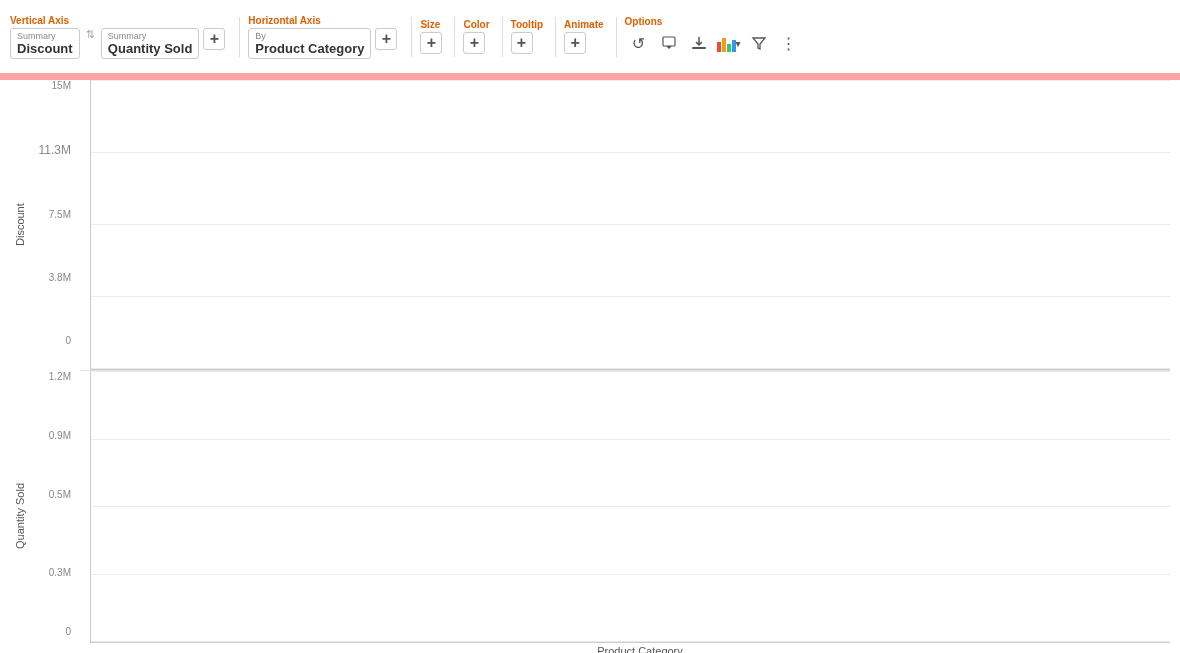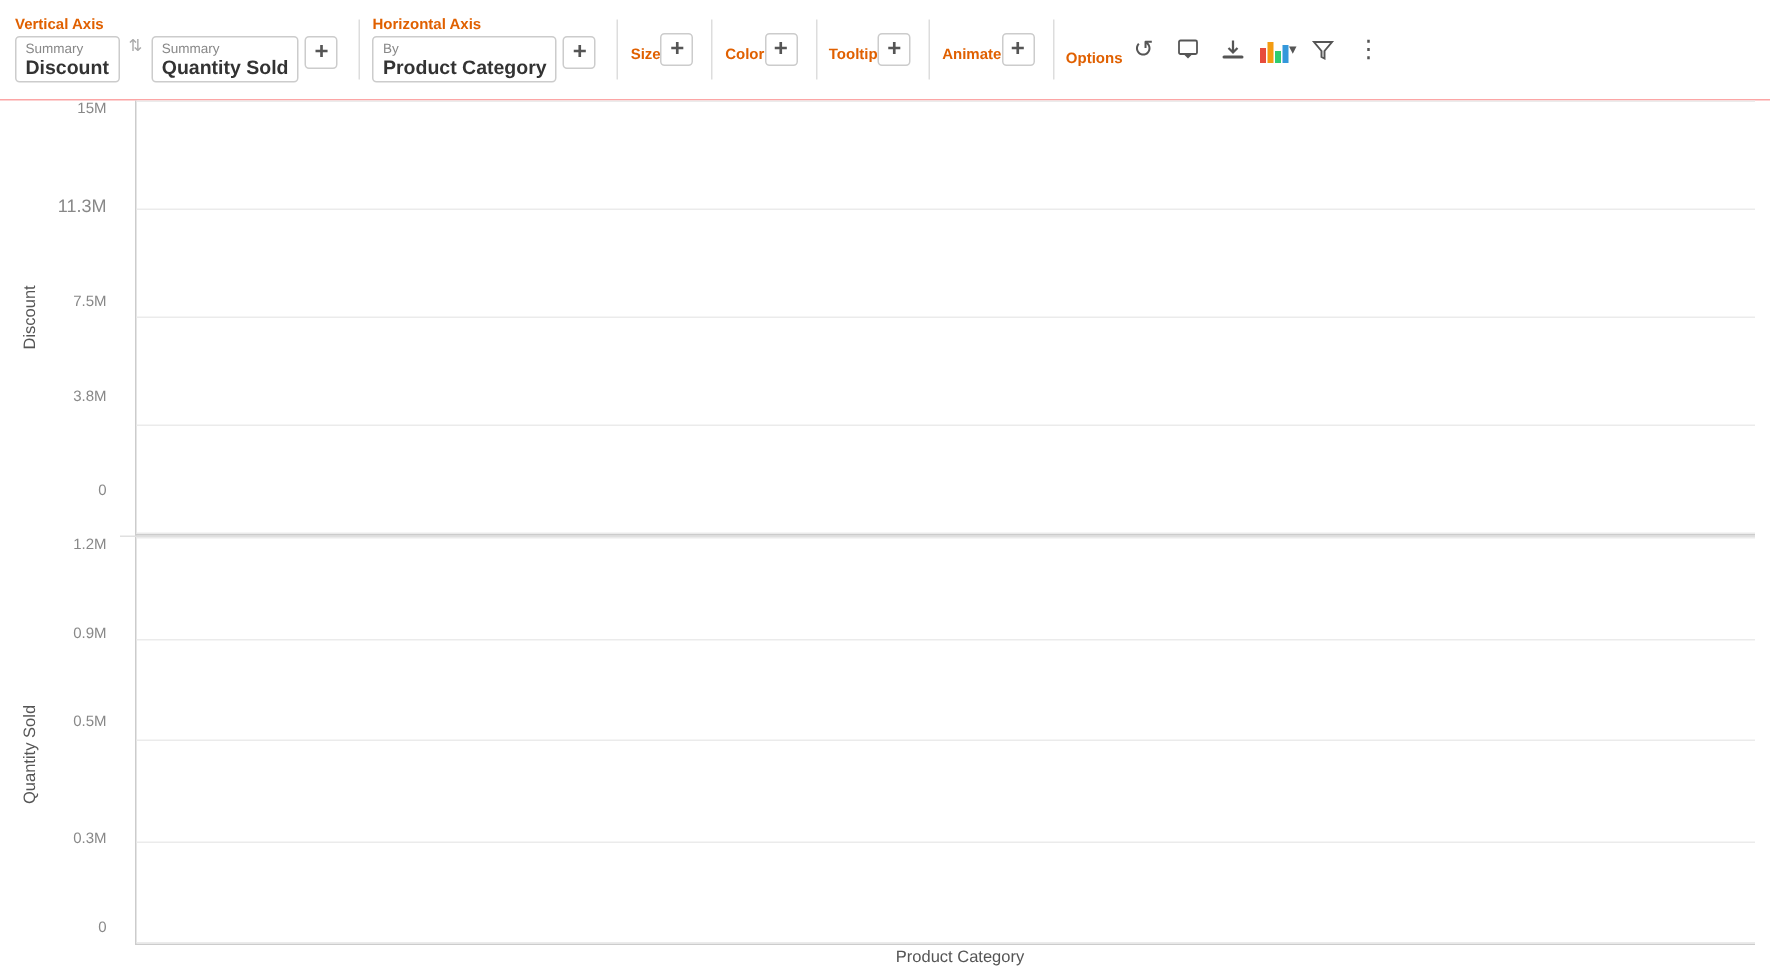--- a/index.html
+++ b/index.html
@@ -2,23 +2,23 @@
 <html><head>
   <meta charset="utf-8">
   <style>
     * { box-sizing: border-box; margin: 0; padding: 0; }
     body { font-family: Arial, sans-serif; background: #fff; width: 1180px; height: 653px; overflow: hidden; font-size: 12px; }
 
     .toolbar {
       display: flex;
       align-items: center;
       padding: 6px 10px;
-      border-bottom: 1px solid #fca5a5;
+      border-bottom: 7px solid #fca5a5;
       gap: 4px;
-      height: 67px;
+      height: 80px;
     }
 
     .axis-group {
       display: flex;
       flex-direction: column;
       margin-right: 6px;
     }
     .axis-label {
       font-size: 10px;
       color: #e06000;
@@ -64,22 +64,22 @@
       font-weight: bold;
     }
     .separator {
       width: 1px;
       height: 40px;
       background: #ddd;
       margin: 0 4px;
     }
     .single-axis-group {
       display: flex;
-      flex-direction: row;
-      align-items: flex-end;
+      flex-direction: column;
+      align-items: flex-start;
       margin-right: 4px;
     }
     .icon-btn {
       width: 28px;
       height: 28px;
       border: none;
       background: none;
       cursor: pointer;
       display: flex;
       align-items: center;

